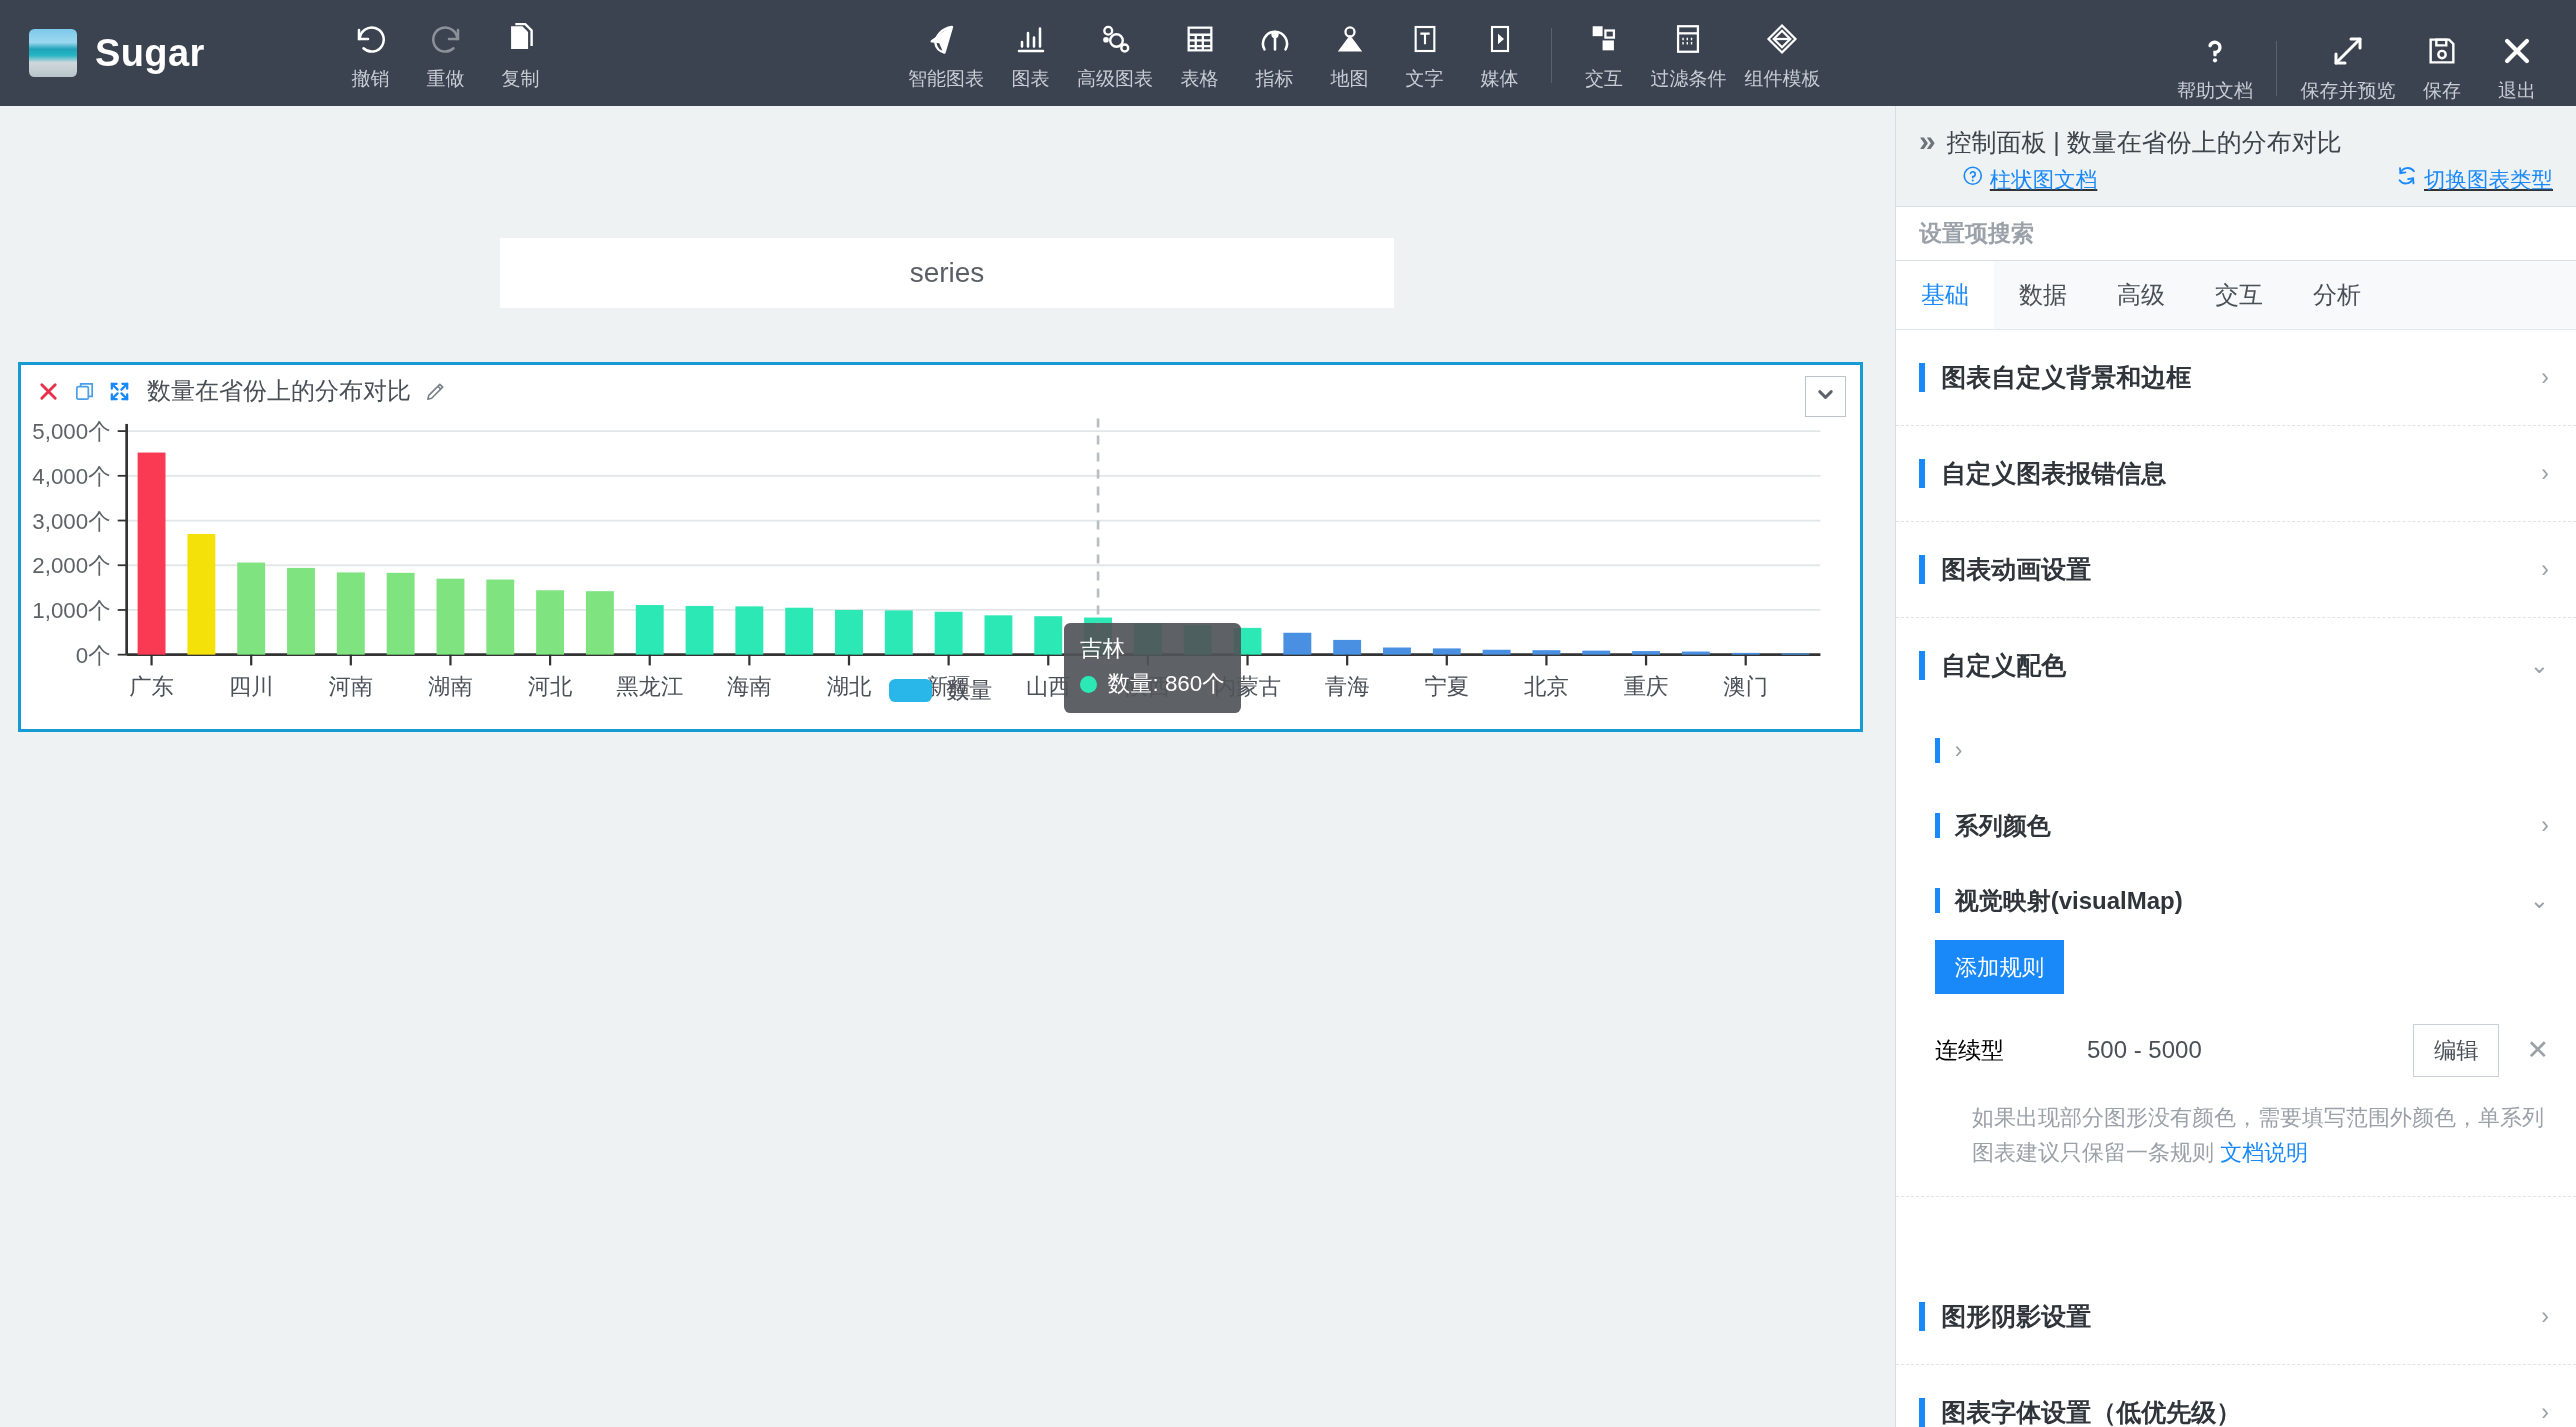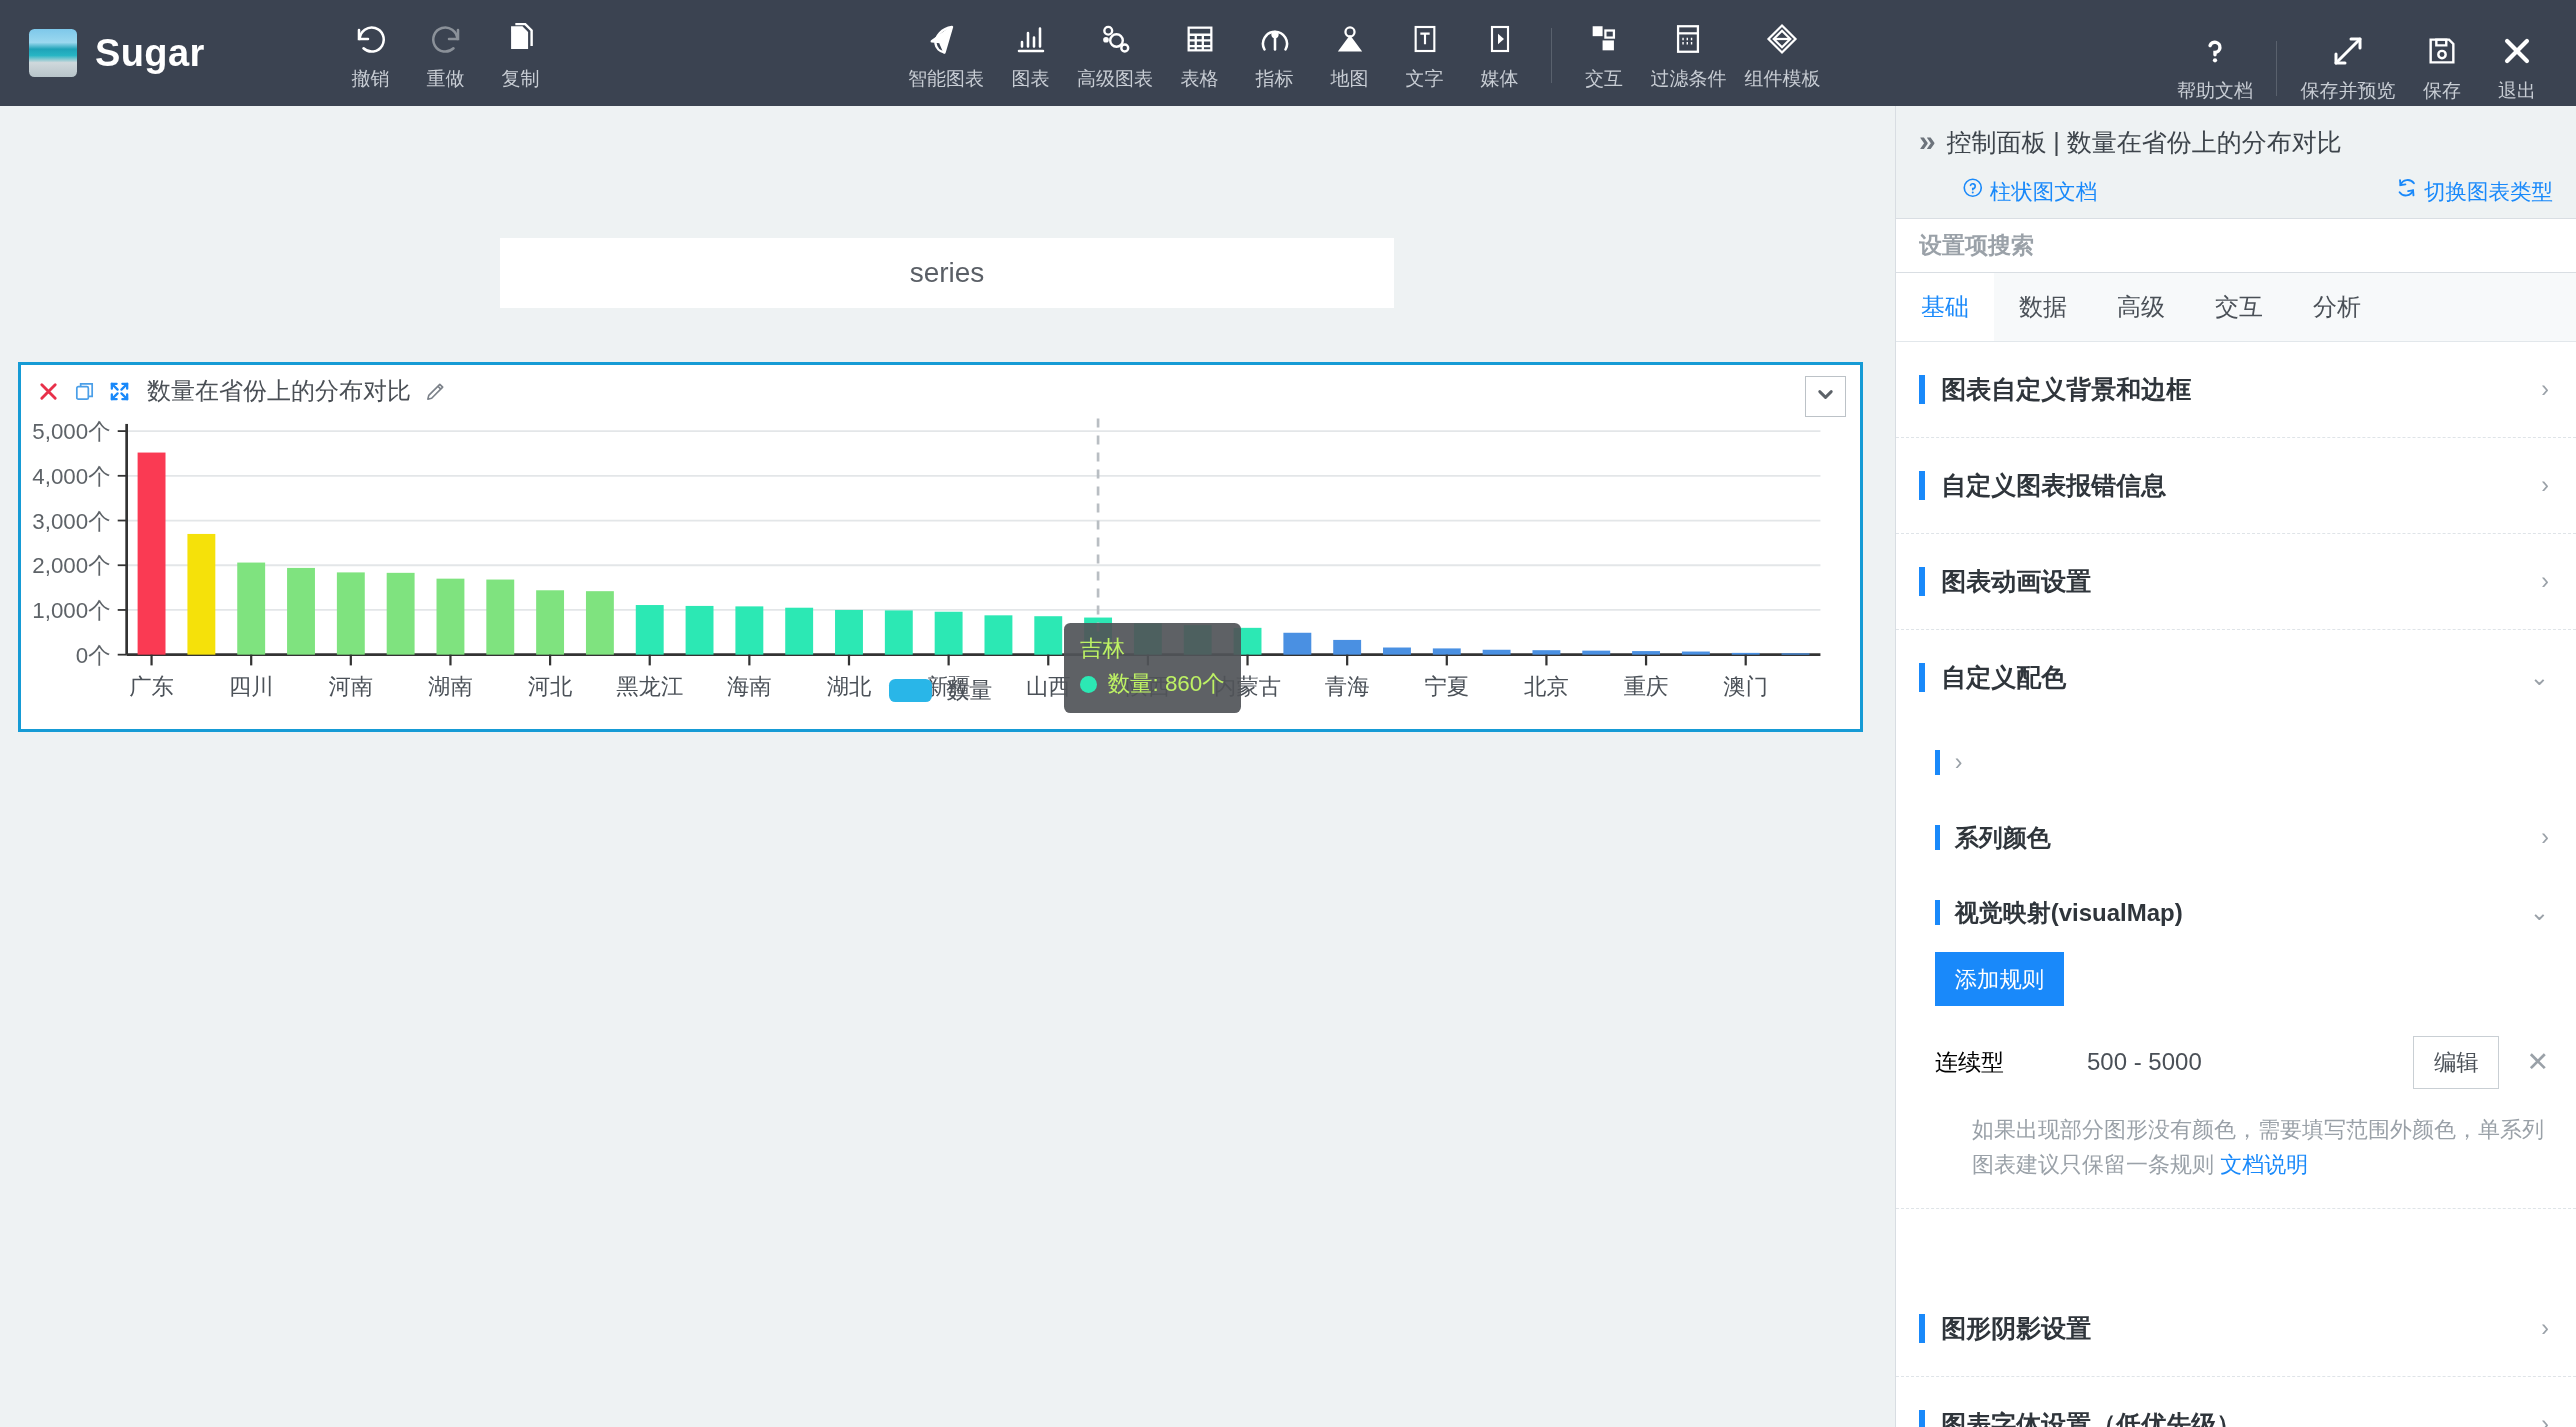--- a/index.html
+++ b/index.html
@@ -72,40 +72,40 @@
     align-items: center; justify-content: center; cursor: pointer;
   }
 
   
   .plot { position: absolute; left: 0; top: 50px; right: 0; bottom: 0; }
   .plot svg { display: block; }
 
   .tooltip {
     position: absolute; left: 1064px; top: 517px;
     background: rgba(80,84,88,.92); border-radius: 6.3px; padding: 10.7px 16px 12.5px 16px;
-    color: #bef264; font-size: 22.4px; line-height: 1.38; pointer-events: none;
+    color: #ffffff; font-size: 22.4px; line-height: 1.38; pointer-events: none;
   }
   .tt-row { display: flex; align-items: center; margin-top: 4.5px; }
   .tt-dot { width: 17px; height: 17px; border-radius: 50%; margin-right: 10.7px; flex: none; }
 
   .legend {
     position: absolute; left: 0; right: 0; bottom: 23px;
     display: flex; align-items: center; justify-content: center;
   }
   .legend-swatch { width: 43px; height: 23px; border-radius: 6.3px; margin-right: 14.3px; }
   .legend-label { font-size: 23px; color: #4b5158; }
 
   
   .rp-head { background: #eef2f3; padding: 19.7px 23px 12.5px 23px; position: relative; }
   .rp-head-row1 { display: flex; align-items: flex-start; }
   .rp-collapse { color: #6d747c; font-size: 30px; font-weight: bold; line-height: 1;
                  margin-right: 14.3px; cursor: pointer; letter-spacing: -3.6px; }
   .rp-breadcrumb { font-size: 25px; color: #3d444b; }
   .rp-head-row2 { display: flex; justify-content: space-between;
-                  margin-top: 18px; padding-left: 43px; }
+                  margin-top: 6px; padding-left: 43px; text-decoration: underline; }
   .rp-doclink { display: flex; align-items: center; color: #1989fa; font-size: 21.5px; cursor: pointer; }
   .rp-doclink svg { margin-right: 6.3px; }
   .rp-switch { display: flex; align-items: center; color: #1989fa; font-size: 21.5px; cursor: pointer; }
   .rp-switch svg { margin-right: 6.3px; }
 
   .rp-search {
     margin: 0; height: 55px; border: 0.9px solid #d9dee3; border-left: none; border-right: none;
     display: flex; align-items: center; padding: 0 23px; background: #fff;
   }
   .rp-search input {

